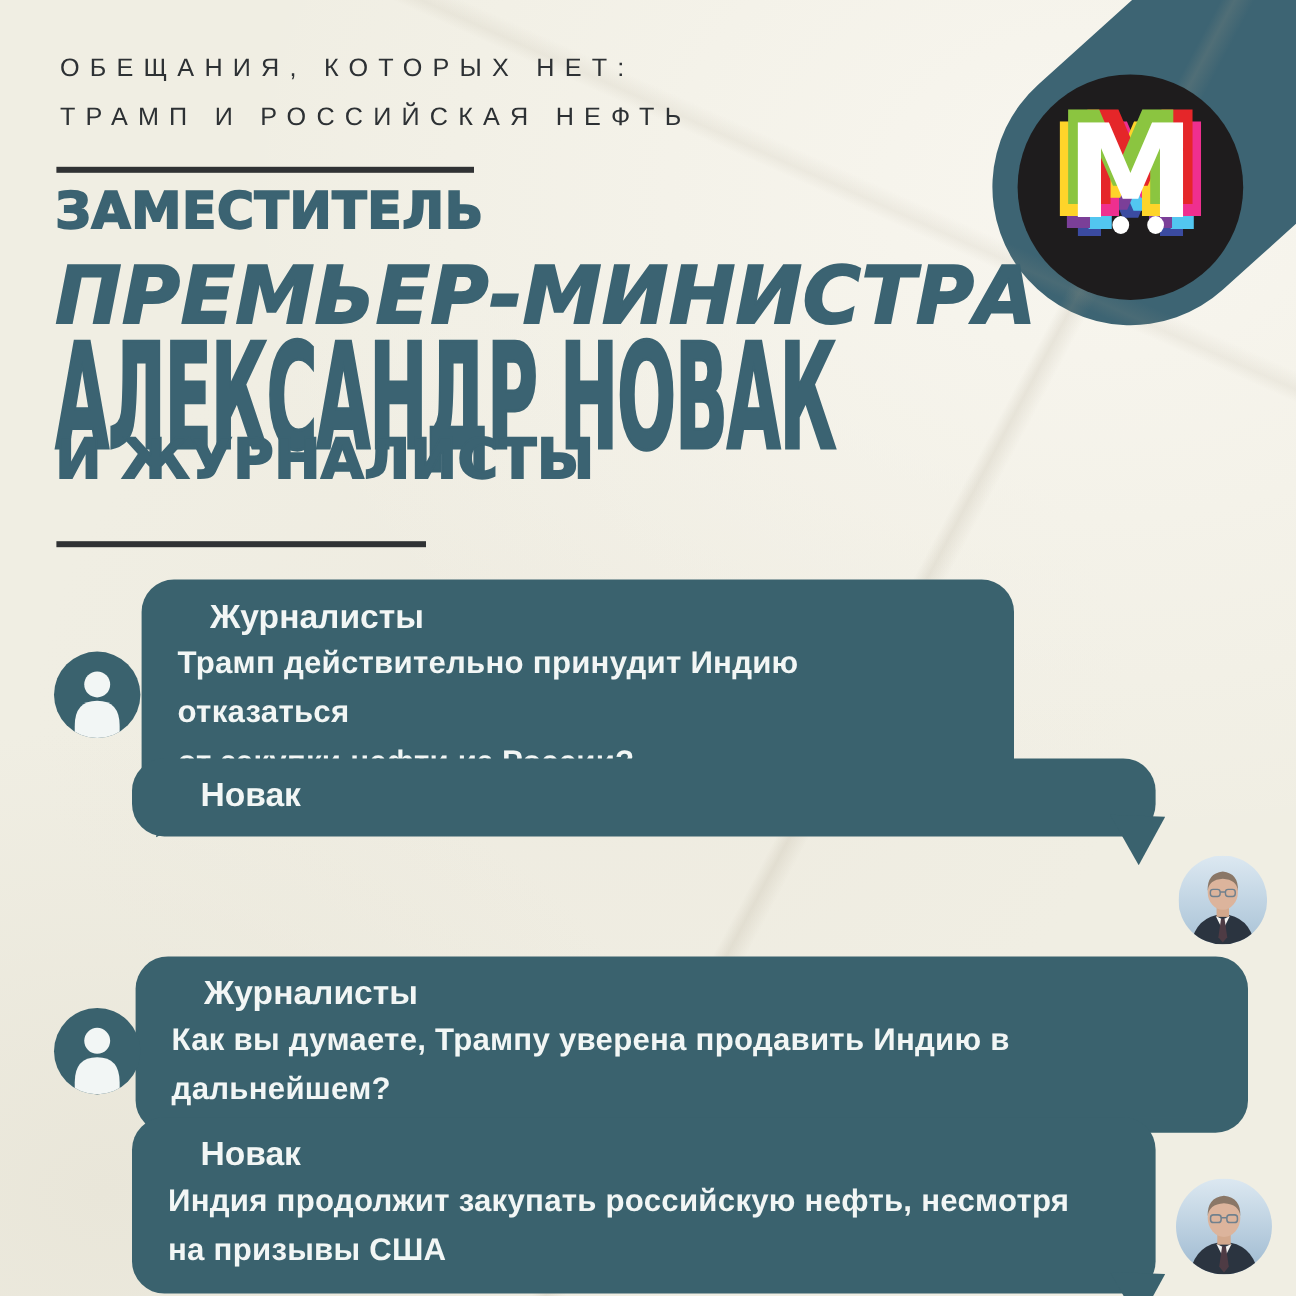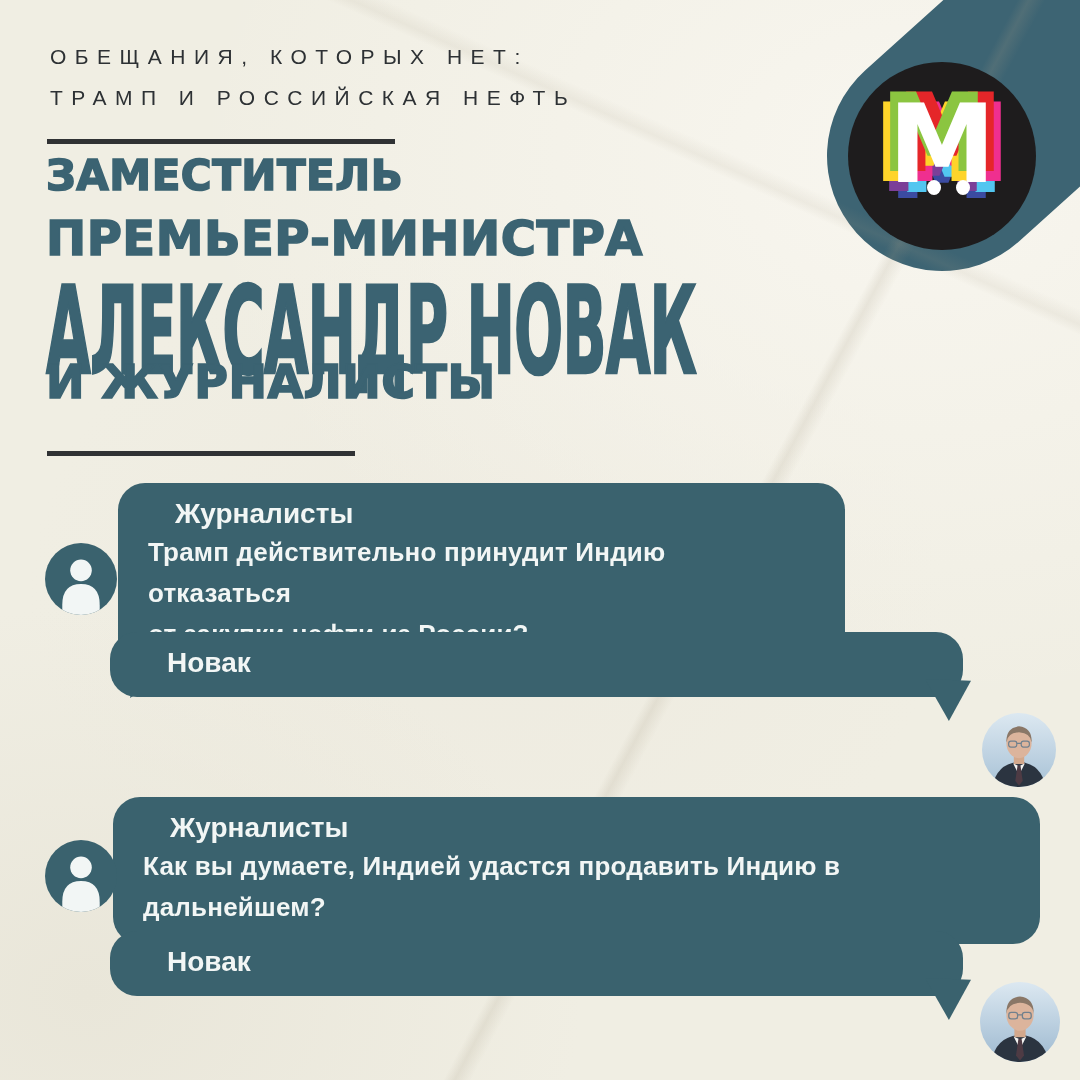--- a/index.html
+++ b/index.html
@@ -56,21 +56,21 @@
   .rule{position:absolute;height:5px;background:#303234;z-index:2;}
   .rule1{left:47px;top:139px;width:348px;}
   .rule2{left:47px;top:451px;width:308px;}
 
   .display{
     position:absolute;left:46px;color:#3b6372;z-index:2;
     font-family:"DejaVu Sans", sans-serif;font-weight:bold;line-height:1;
     -webkit-text-stroke:1.6px #3b6372;letter-spacing:0.5px;white-space:nowrap;
   }
   .t-line1{top:155px;font-size:42px;}
-  .t-line2{top:214px;font-size:48px;}
+  .t-line2{top:214px;font-size:66px;font-style:italic;}
   .t-name{
     top:270px;font-size:122px;letter-spacing:-2px;
     transform:scaleX(0.475);transform-origin:left top;
     -webkit-text-stroke:2.6px #3b6372;
   }
   .t-line4{top:359px;font-size:46px;}
 
   
   .bubble{
     position:absolute;background:#3a626e;border-radius:27px;
@@ -125,26 +125,28 @@
     <div class="tail left"></div>
   </div>
 
   <div class="bubble b2">
     <div class="speaker">Новак</div>
     <div class="tail right"></div>
   </div>
 
   <div class="bubble b3">
     <div class="speaker">Журналисты</div>
-    <div class="msg">Как вы думаете, Индией удастся продавить Индию в дальнейшем?</div>
+    <div class="msg">Как вы думаете, Трампу уверена продавить Индию в дальнейшем?</div>
     <div class="tail left"></div>
   </div>
 
   <div class="bubble b4">
     <div class="speaker">Новак</div>
+    <div class="msg">Индия продолжит закупать российскую нефть, несмотря
+на призывы США</div>
     <div class="tail right"></div>
   </div>
 
   <div class="avatar j1">
     <svg viewBox="0 0 100 100" aria-hidden="true">
       <circle cx="50" cy="38" r="15" fill="#f2f6f5"></circle>
       <path d="M24 86 Q24 57 50 57 Q76 57 76 86 L76 100 L24 100 Z" fill="#f2f6f5"></path>
     </svg>
   </div>
   <div class="avatar j2">

